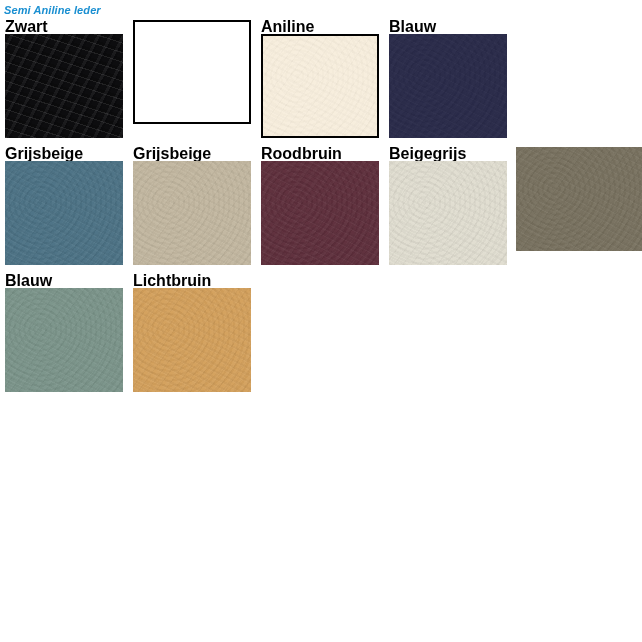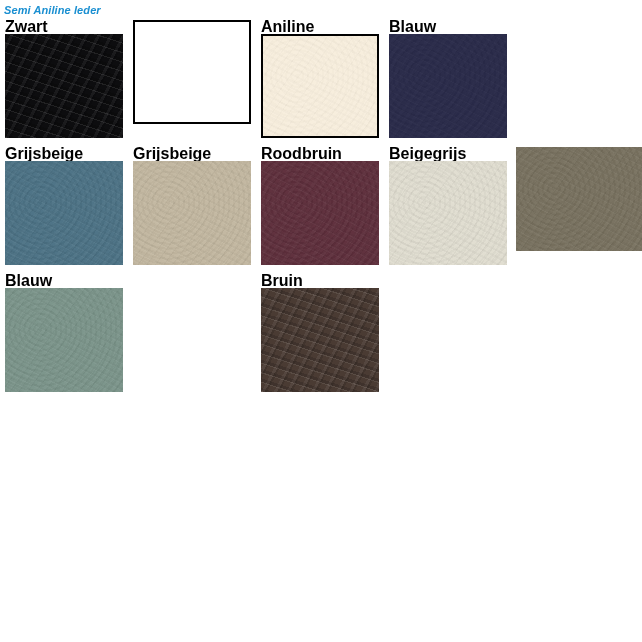--- a/index.html
+++ b/index.html
@@ -205,22 +205,22 @@
       </div>
     </div>
 
     <div class="swatch-row">
       <div class="swatch-cell col-0">
         <div class="swatch-label" style="color: rgb(0, 0, 0);">Blauw</div>
         <div class="swatch-chip" style="background: rgb(123, 148, 138);">
             <span class="grain"></span>
           </div>
       </div>
-      <div class="swatch-cell col-2">
-        <div class="swatch-label" style="color: rgb(0, 0, 0);">Bruin</div>
-        <div class="swatch-chip" style="background: rgb(74, 59, 51);">
-            <span class="grain coarse"></span>
+      <div class="swatch-cell col-1">
+        <div class="swatch-label" style="color: rgb(0, 0, 0);">Lichtbruin</div>
+        <div class="swatch-chip" style="background: rgb(211, 160, 92);">
+            <span class="grain"></span>
           </div>
       </div>
     </div>
 
   </div>
 </div>
 
 </body></html>

